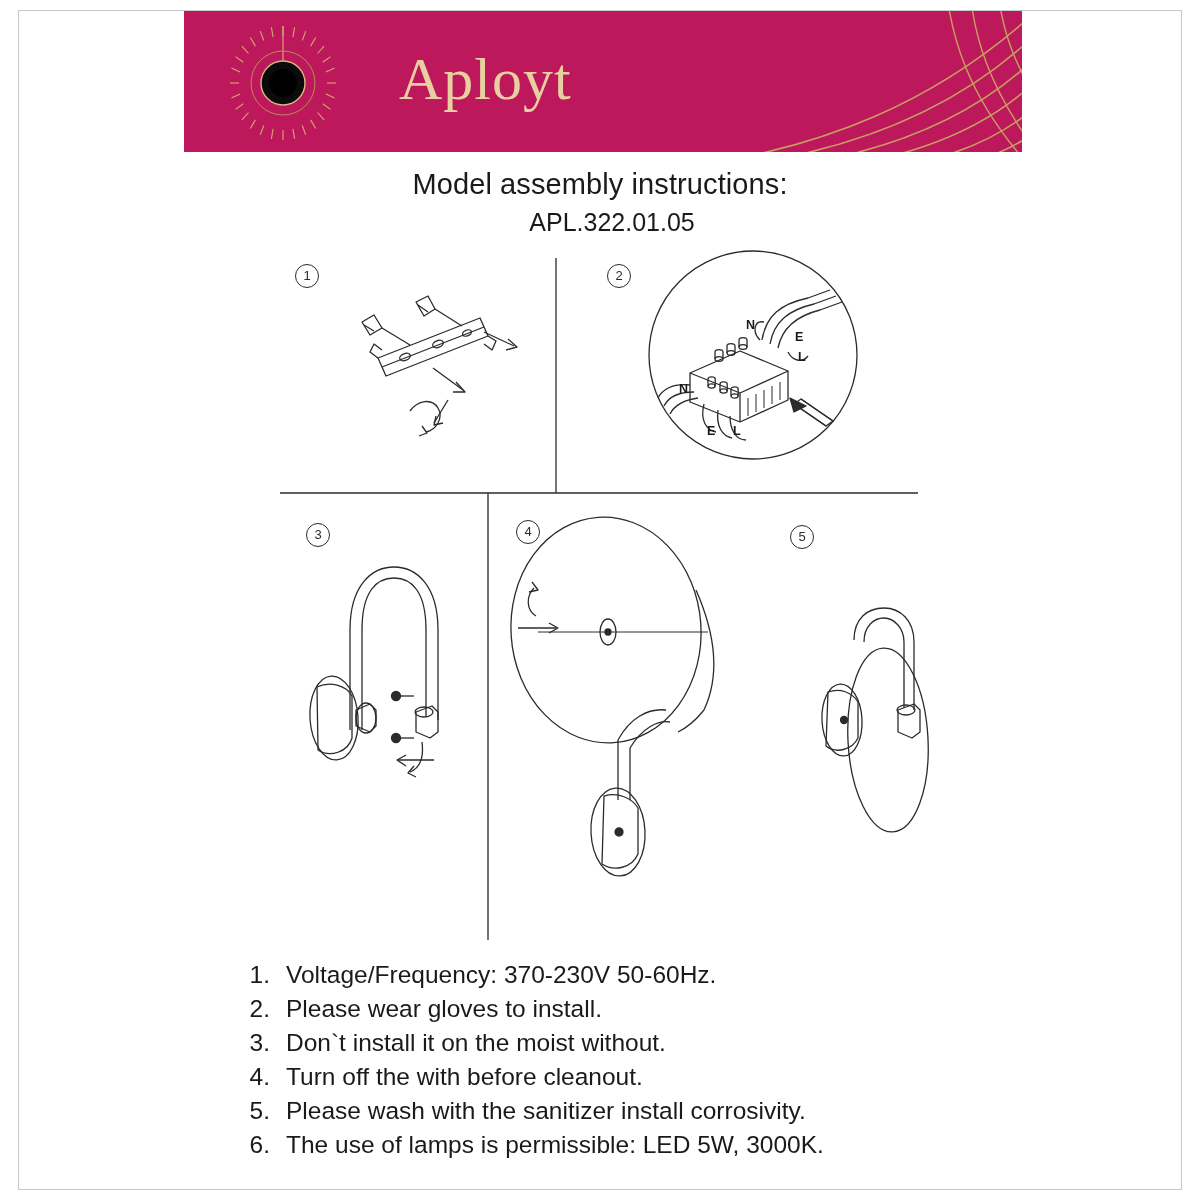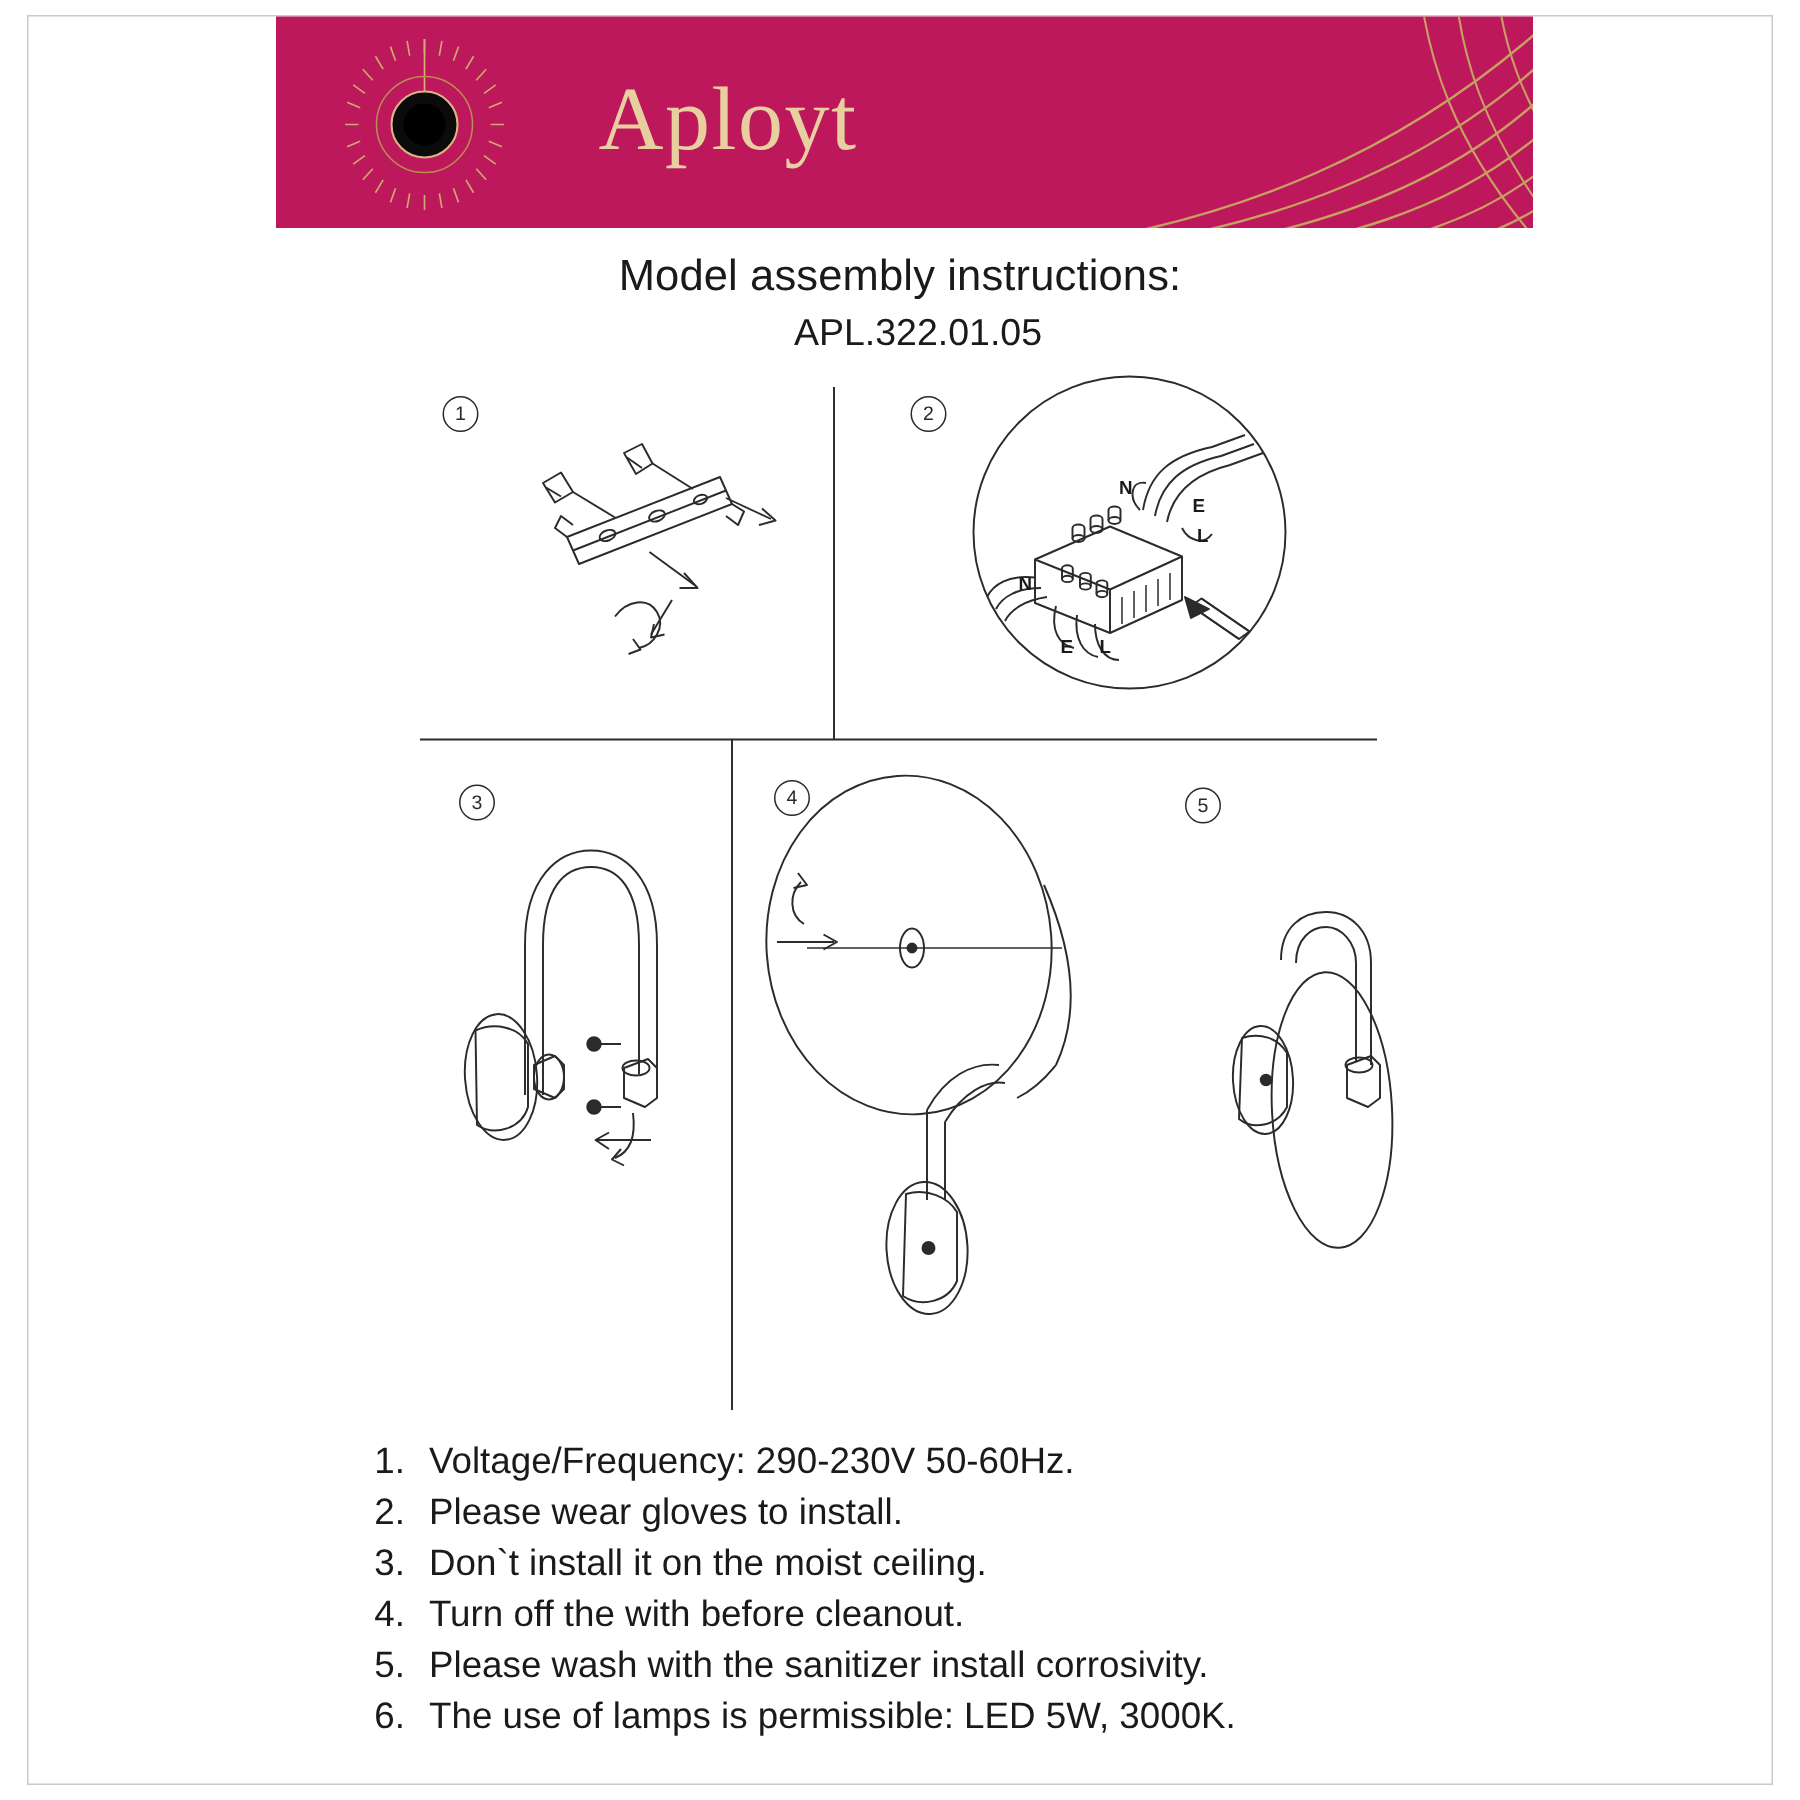--- a/index.html
+++ b/index.html
@@ -381,29 +381,29 @@
         <path d="M880 470 L896 464 L902 470 L902 492 L894 498 L880 492 Z"></path>
         <ellipse cx="888" cy="470" rx="9" ry="5"></ellipse>
       </g>
 
     </svg>
   </div>
 
   <div class="instructions">
     <div class="ins-row">
       <span class="ins-num">1.</span>
-      <span class="ins-text">Voltage/Frequency: 290-230V 50-60Hz.</span>
+      <span class="ins-text">Voltage/Frequency: 370-230V 50-60Hz.</span>
     </div>
     <div class="ins-row">
       <span class="ins-num">2.</span>
       <span class="ins-text">Please wear gloves to install.</span>
     </div>
     <div class="ins-row">
       <span class="ins-num">3.</span>
-      <span class="ins-text">Don`t install it on the moist ceiling.</span>
+      <span class="ins-text">Don`t install it on the moist without.</span>
     </div>
     <div class="ins-row">
       <span class="ins-num">4.</span>
       <span class="ins-text">Turn off the with before cleanout.</span>
     </div>
     <div class="ins-row">
       <span class="ins-num">5.</span>
       <span class="ins-text">Please wash with the sanitizer install corrosivity.</span>
     </div>
     <div class="ins-row">

